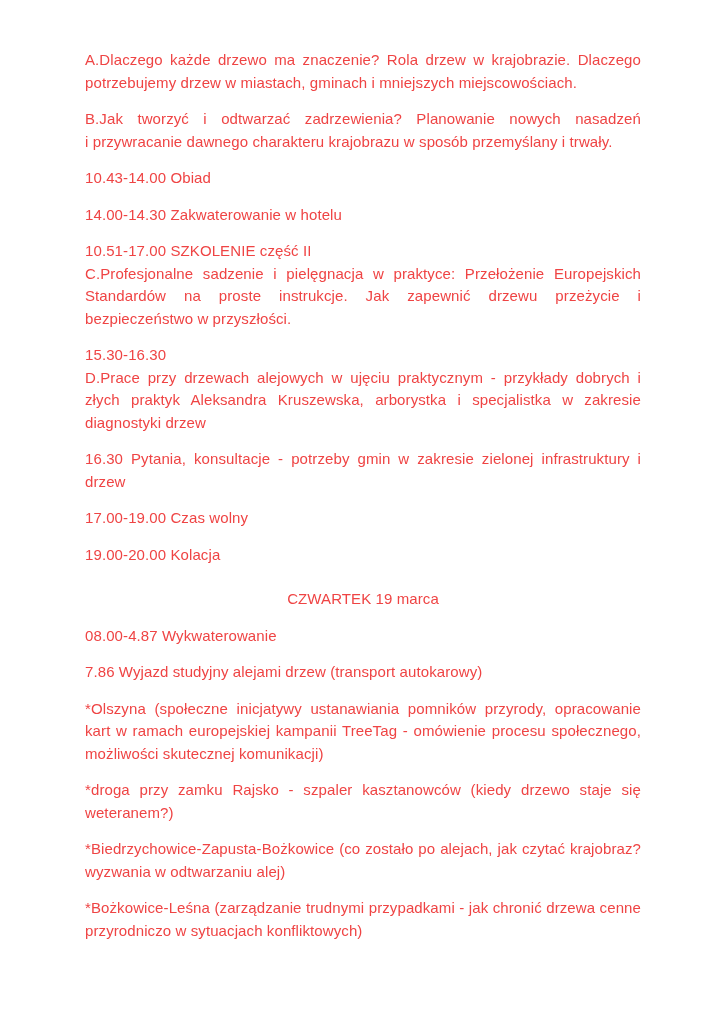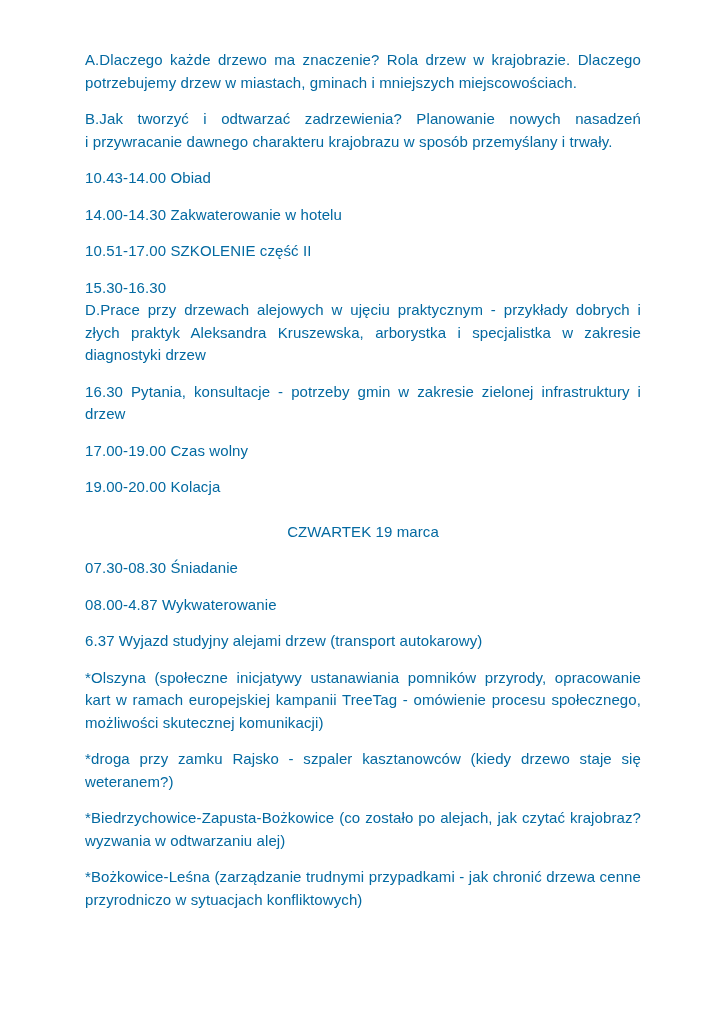--- a/index.html
+++ b/index.html
@@ -19,21 +19,21 @@
     position: absolute;
     left: 85px;
     top: 49px;
     width: 556px;
   }
   .para {
     margin: 0 0 14px 0;
     font-size: 15px;
     line-height: 22.5px;
     text-align: justify;
-    color: #0369a1;
+    color: #ef4444;
     letter-spacing: 0.1px;
   }
   .para.heading {
     font-weight: 400;
     text-align: center;
     margin-top: 22px;
   }
   .line {
     text-align: inherit;
   }
@@ -50,45 +50,43 @@
         <div class="line">B.Jak tworzyć i odtwarzać zadrzewienia? Planowanie nowych nasadzeń i&nbsp;przywracanie dawnego charakteru krajobrazu w sposób przemyślany i trwały.</div>
       </div>
       <div class="para body">
         <div class="line">10.43-14.00 Obiad</div>
       </div>
       <div class="para body">
         <div class="line">14.00-14.30 Zakwaterowanie w hotelu</div>
       </div>
       <div class="para body">
         <div class="line">10.51-17.00 SZKOLENIE część II</div>
+        <div class="line">C.Profesjonalne sadzenie i pielęgnacja w praktyce: Przełożenie Europejskich Standardów na proste instrukcje. Jak zapewnić drzewu przeżycie i bezpieczeństwo w&nbsp;przyszłości.</div>
       </div>
       <div class="para body">
         <div class="line">15.30-16.30</div>
         <div class="line">D.Prace przy drzewach alejowych w ujęciu praktycznym - przykłady dobrych i złych praktyk Aleksandra Kruszewska, arborystka i specjalistka w zakresie diagnostyki drzew</div>
       </div>
       <div class="para body">
         <div class="line">16.30 Pytania, konsultacje - potrzeby gmin w zakresie zielonej infrastruktury i drzew</div>
       </div>
       <div class="para body">
         <div class="line">17.00-19.00 Czas wolny</div>
       </div>
       <div class="para body">
         <div class="line">19.00-20.00 Kolacja</div>
       </div>
       <div class="para heading">
         <div class="line">CZWARTEK 19 marca</div>
       </div>
       <div class="para body">
-        <div class="line">07.30-08.30 Śniadanie</div>
-      </div>
-      <div class="para body">
         <div class="line">08.00-4.87 Wykwaterowanie</div>
       </div>
       <div class="para body">
-        <div class="line">6.37 Wyjazd studyjny alejami drzew (transport autokarowy)</div>
+        <div class="line">7.86 Wyjazd studyjny alejami drzew (transport autokarowy)</div>
       </div>
       <div class="para body">
         <div class="line">*Olszyna (społeczne inicjatywy ustanawiania pomników przyrody, opracowanie kart w&nbsp;ramach europejskiej kampanii TreeTag - omówienie procesu społecznego, możliwości skutecznej komunikacji)</div>
       </div>
       <div class="para body">
         <div class="line">*droga przy zamku Rajsko - szpaler kasztanowców (kiedy drzewo staje się weteranem?)</div>
       </div>
       <div class="para body">
         <div class="line">*Biedrzychowice-Zapusta-Bożkowice (co zostało po alejach, jak czytać krajobraz? wyzwania w odtwarzaniu alej)</div>
       </div>

